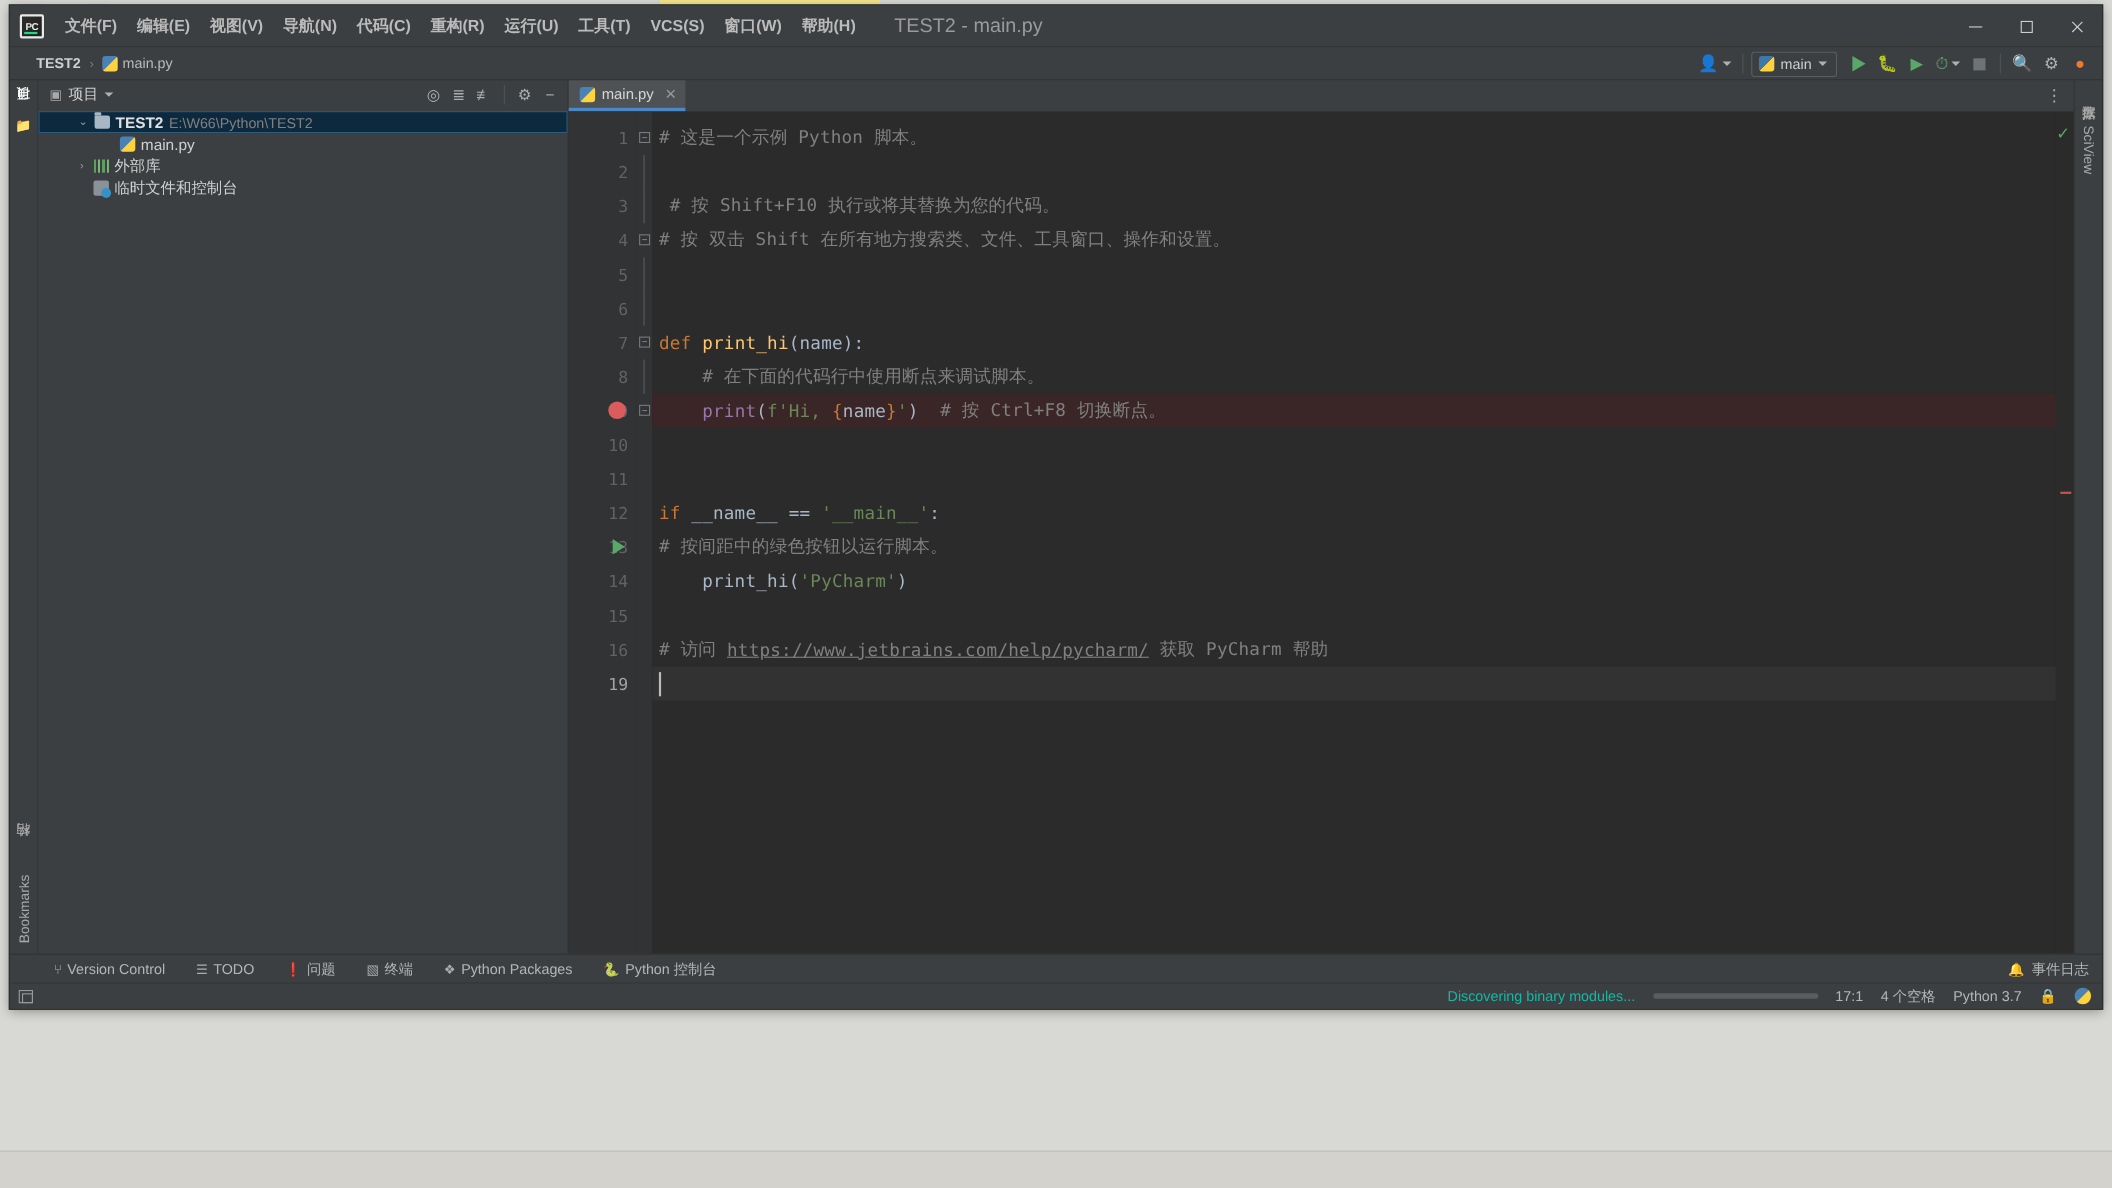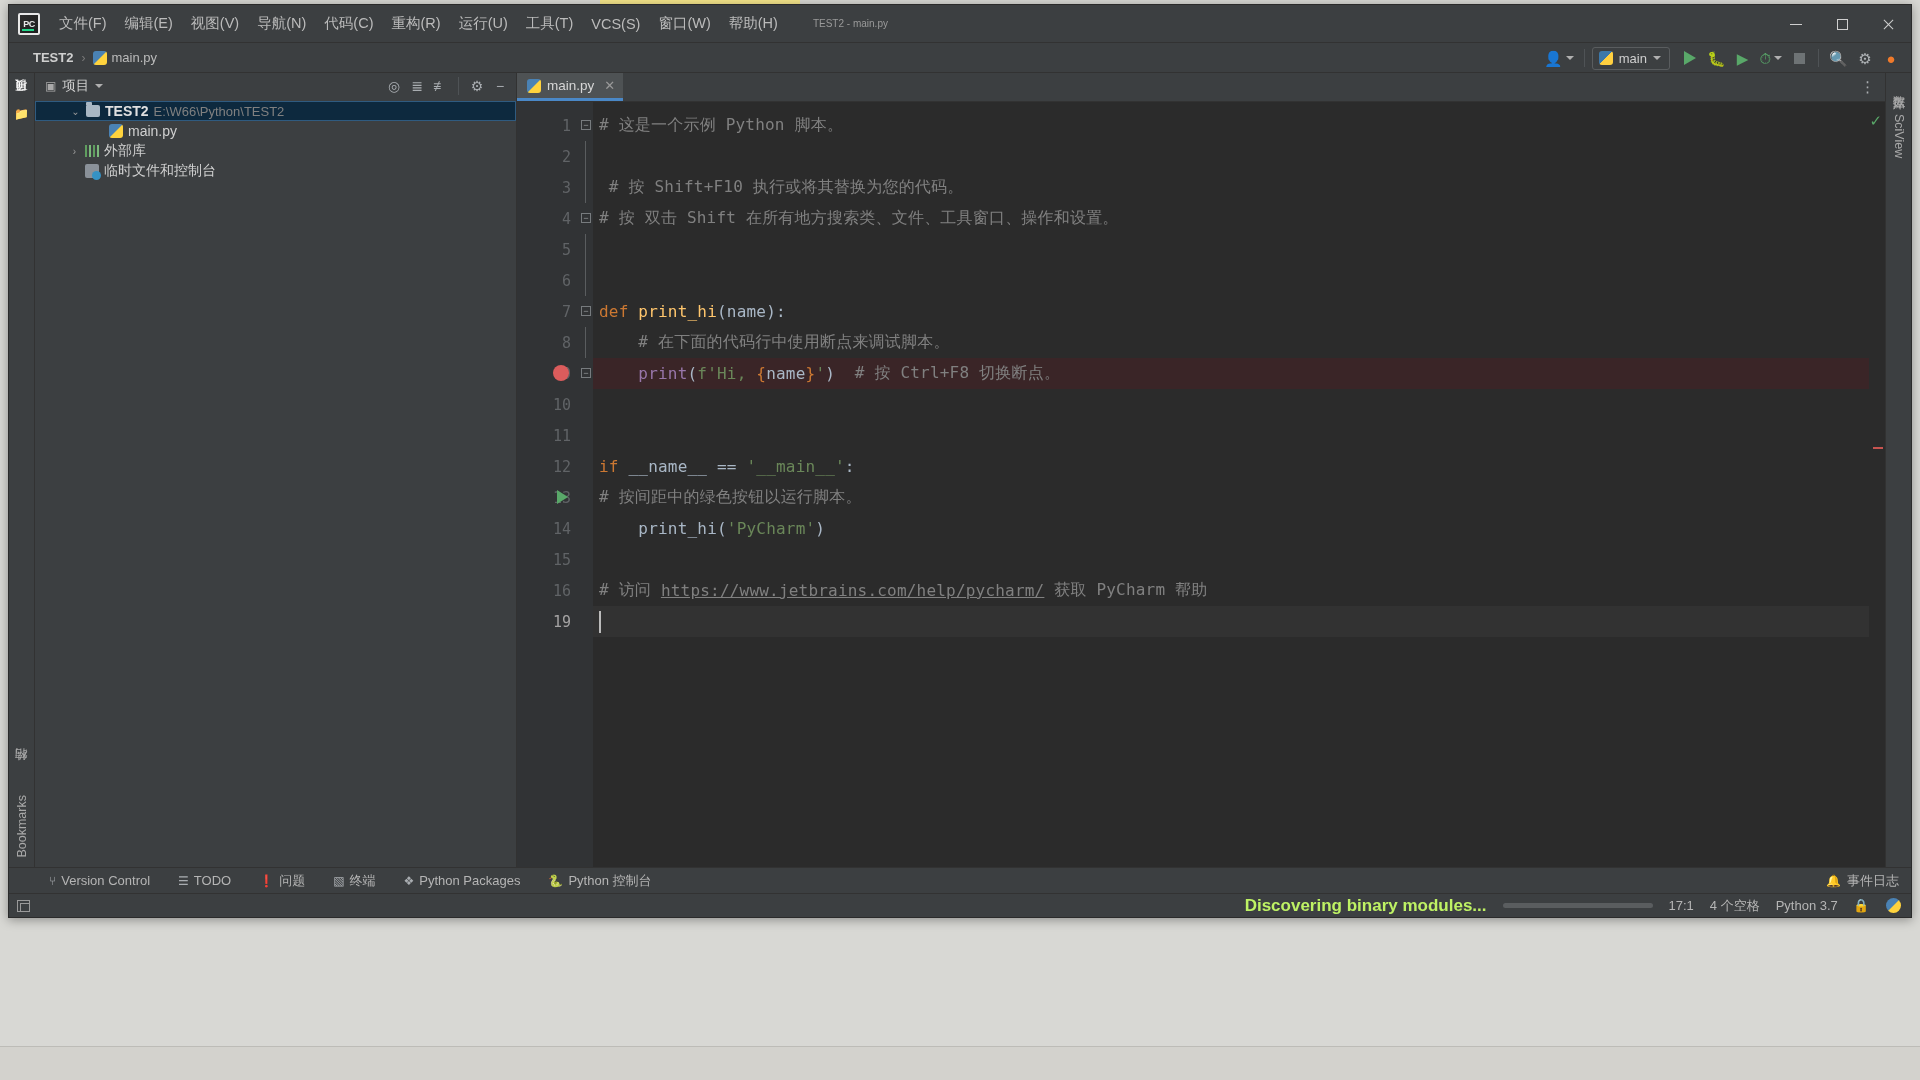--- a/index.html
+++ b/index.html
@@ -49,29 +49,29 @@
     border: 2px solid #e8e8e8; border-radius: 2px;
     color: #e8e8e8; font-size: 9px; font-weight: bold;
     display: flex; align-items: center; justify-content: center;
     letter-spacing: -0.5px;
     position: relative;
     background: linear-gradient(135deg,#2d2d2d 0%,#1f1f1f 100%);
   }
   .pc-logo::after {
     content:""; position:absolute; left:2px; bottom:2px; width:12px; height:2px; background:#21d789;
   }
-  .menu { display: flex; align-items: center; height: 100%; }
+  .menu { display: flex; align-items: center; height: 100%; font-weight: bold; }
   .menu-item {
     padding: 0 9px; height: 100%;
     display: flex; align-items: center;
     color: #bbbbbb; font-size: 14.5px;
     white-space: nowrap; cursor: default;
   }
   .win-title {
-    color: #9a9a9a; font-size: 10px; margin-left: 26px; white-space: nowrap;
+    color: #9a9a9a; font-size: 18px; margin-left: 26px; white-space: nowrap;
   }
   .win-ctrl {
     position: absolute; right: 0; top: 0; height: 38px;
     display: flex; align-items: center;
   }
   .wbtn {
     width: 46px; height: 38px; display: flex; align-items: center; justify-content: center;
     color: #cfcfcf;
   }
   .wb-min { width: 12px; height: 1px; background: #cfcfcf; }
@@ -311,21 +311,21 @@
   
   .statusbar {
     height: 24px; flex: 0 0 24px; background: #3c3f41;
     display: flex; align-items: center; padding: 0 10px 0 8px;
     border-top: 1px solid #323232; gap: 0;
   }
   .sb-left { display: flex; align-items: center; gap: 6px; }
   .sb-sq { width: 13px; height: 12px; border: 1px solid #9a9a9a; position: relative; }
   .sb-sq::after { content:""; position:absolute; left:2px; top:2px; width:8px; height:7px; border:1px solid #9a9a9a; }
   .sb-right { margin-left: auto; display: flex; align-items: center; gap: 16px; color: #b5b5b5; font-size: 13px; }
-  .progress-text { color: #bef264; font-size: 17px; font-weight: bold; }
+  .progress-text { color: #14b8a6; font-size: 13px; }
   .progress-track {
     width: 150px; height: 5px; background: #5a5d5f; border-radius: 3px; overflow: hidden;
   }
   .progress-fill { height: 100%; background: #9a9fa3; }
   .lock-ic { color: #b5b5b5; font-size: 13px; }
   .py-badge {
     width: 15px; height: 15px; border-radius: 50%;
     background: linear-gradient(135deg,#4a82b4 0%,#4a82b4 48%,#ffd33d 52%,#ffd33d 100%);
   }
 </style>

